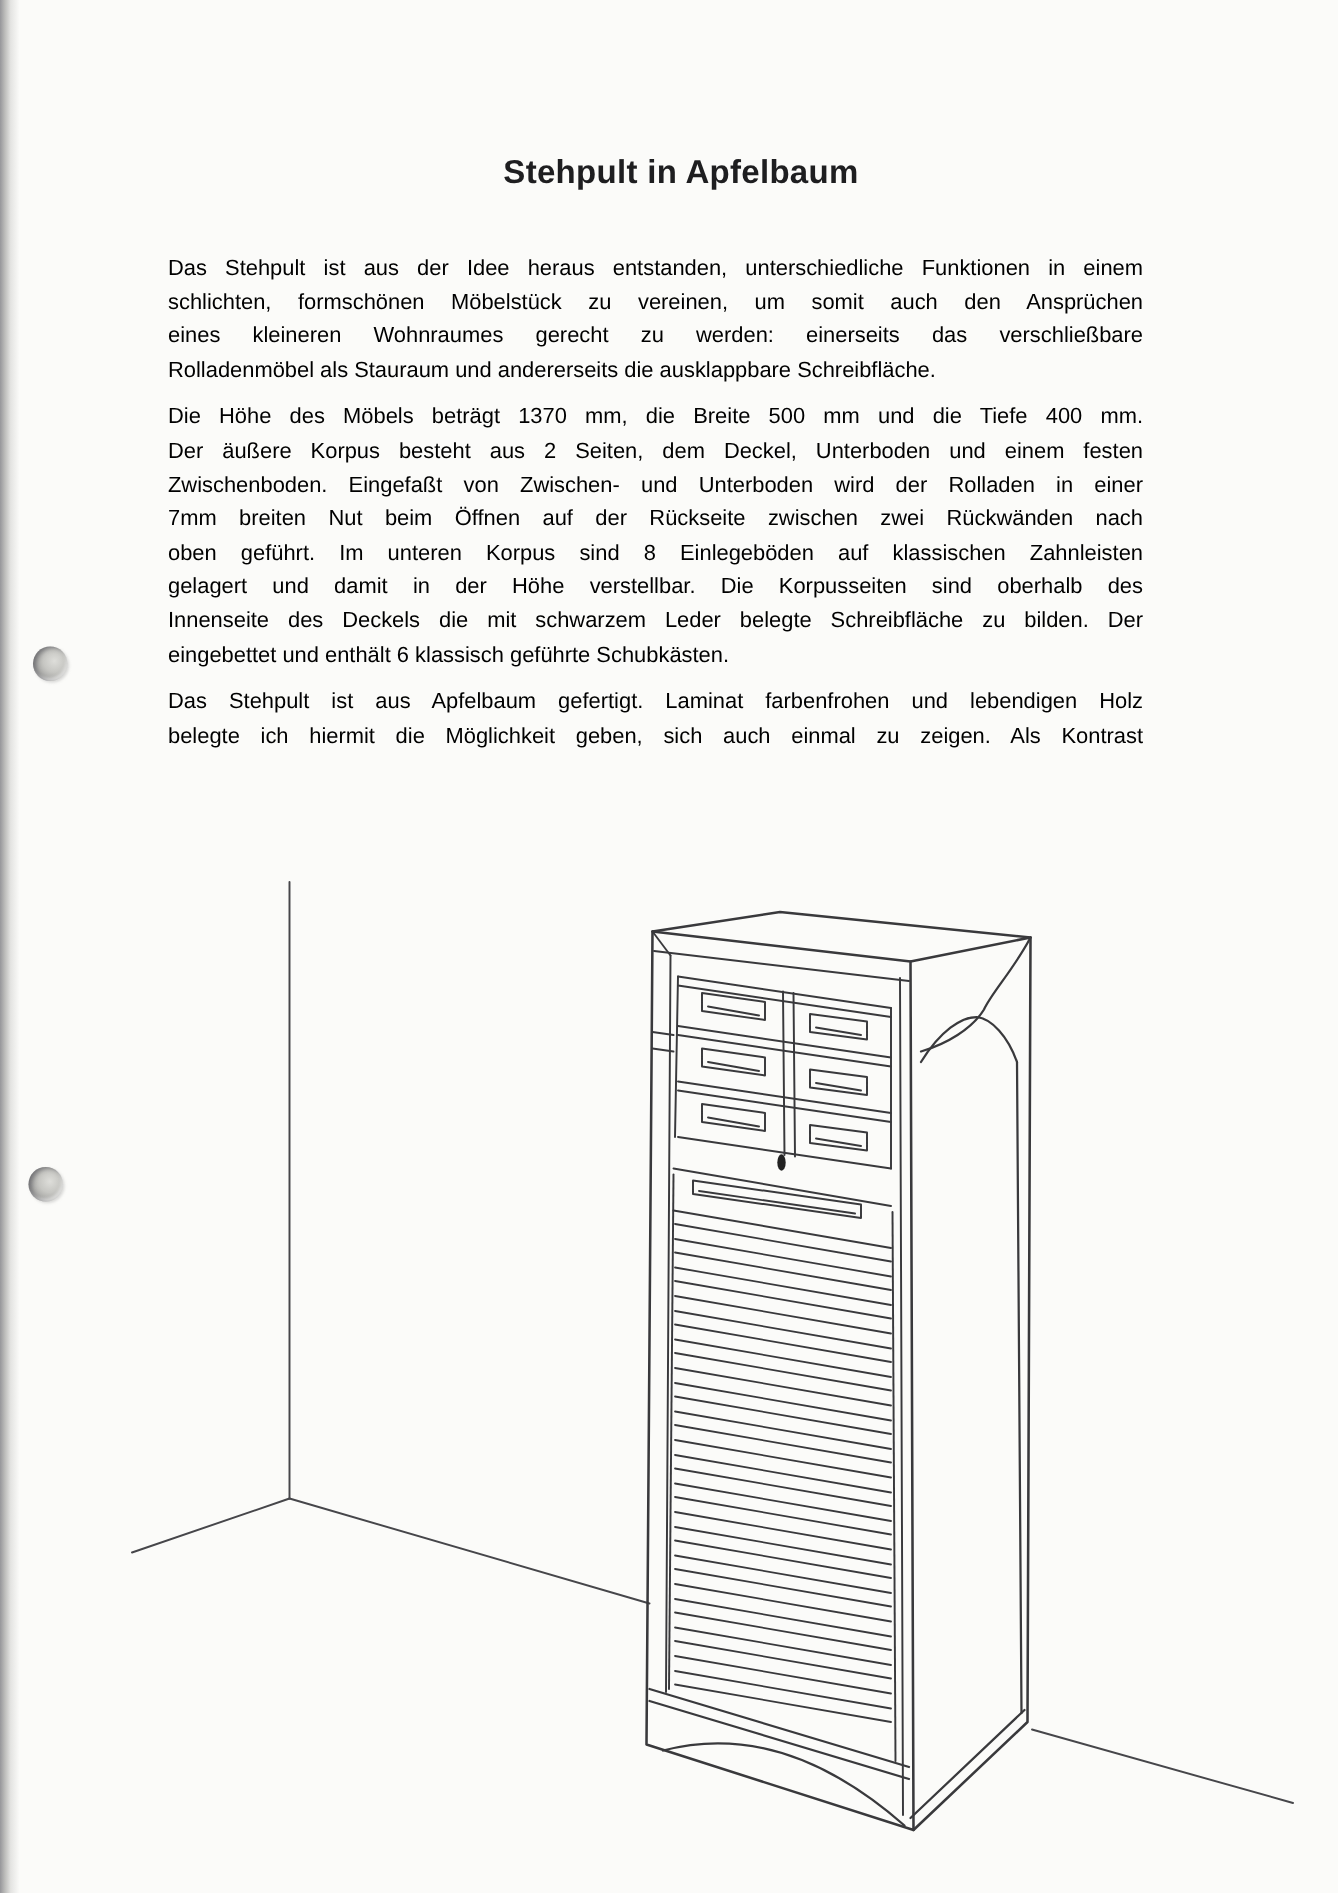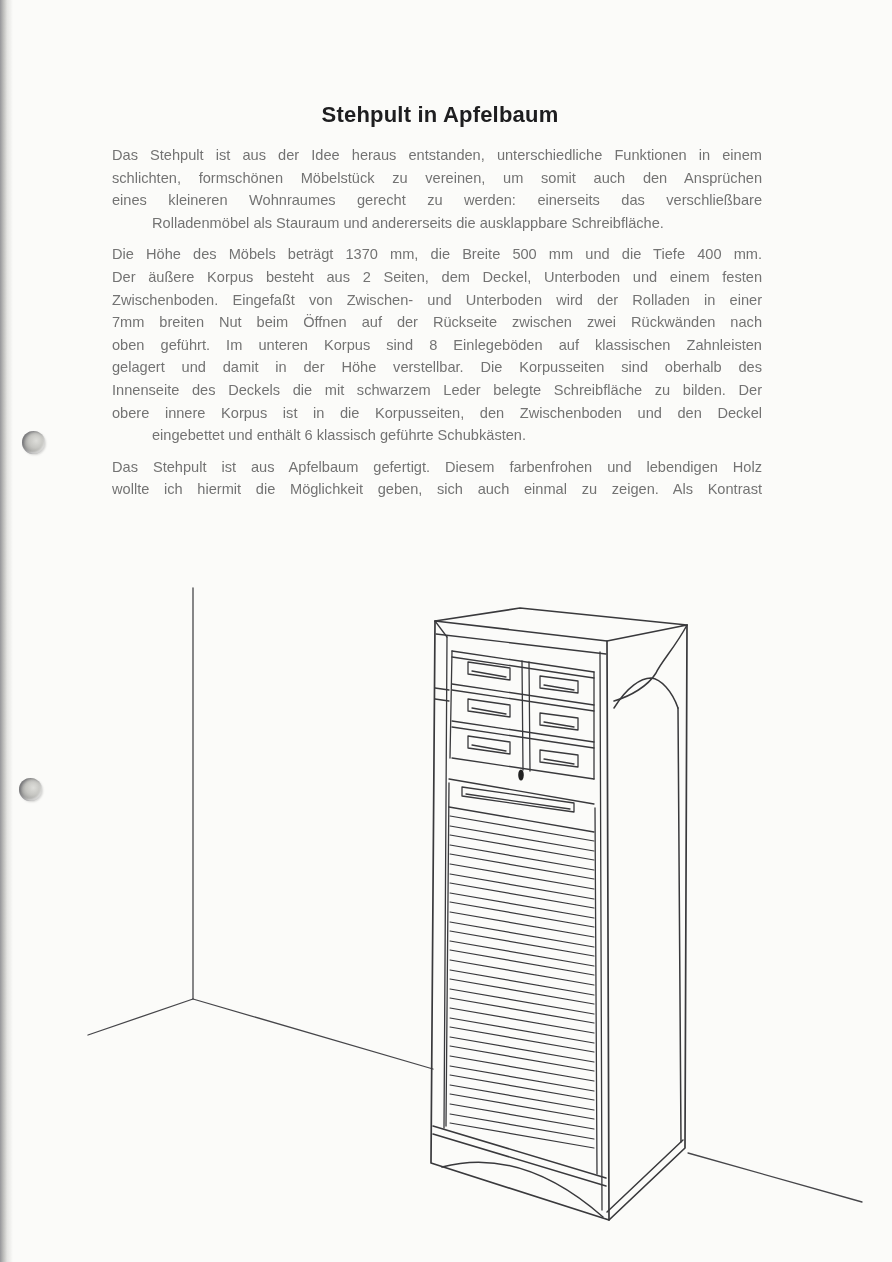--- a/index.html
+++ b/index.html
@@ -1,26 +1,26 @@
 <!DOCTYPE html>
 <html><head>
 <meta charset="utf-8">
 <style>
   html,body{margin:0;padding:0;background:#e9e9e9;}
   .page{position:relative;width:892px;height:1262px;background:#fbfbf9;overflow:hidden;
         font-family:"Liberation Sans",sans-serif;}
   .scan-edge{position:absolute;left:0;top:0;bottom:0;width:13px;
         background:linear-gradient(to right,#96969a 0,#bcbcba 25%,#e4e4e2 55%,rgba(251,251,249,0) 100%);}
-  .doc-title{position:absolute;left:115px;top:102px;width:650px;text-align:center;
+  .doc-title{position:absolute;left:129px;top:102px;width:650px;text-align:center;
         font-size:22px;font-weight:bold;color:#1e1e20;letter-spacing:.2px;}
-  .text-block{position:absolute;left:112px;top:144px;width:650px;color:#737373;
+  .text-block{position:absolute;left:112px;top:168px;width:650px;color:#000000;
         font-size:14.6px;line-height:22.6px;}
   .para{margin:0 0 9px 0;}
   .tline{text-align:justify;text-align-last:justify;}
-  .tline.tlast{text-align-last:left;margin-left:40px;}
+  .tline.tlast{text-align-last:left;}
   .hole{position:absolute;width:23px;height:23px;border-radius:50%;
         background:radial-gradient(circle at 62% 42%,#dededa 0%,#c6c6c2 38%,#a0a09e 70%,#8b8b8b 100%);
         box-shadow:inset 2px 1px 3px rgba(70,70,78,.5), inset -1px -2px 2px rgba(255,255,255,.55), 1px 1px 2px rgba(150,150,150,.35);}
   .hole1{left:22px;top:431px;}
   .hole2{left:19px;top:778px;}
   svg.draw{position:absolute;left:0;top:580px;width:892px;height:682px;}
 </style>
 </head>
 <body>
 
@@ -40,26 +40,25 @@
         <div class="tline tlast">Rolladenmöbel als Stauraum und andererseits die ausklappbare Schreibfläche.</div>
       </div>
     <div class="para">
         <div class="tline">Die Höhe des Möbels beträgt 1370 mm, die Breite 500 mm und die Tiefe 400 mm.</div>
         <div class="tline">Der äußere Korpus besteht aus 2 Seiten, dem Deckel, Unterboden und einem festen</div>
         <div class="tline">Zwischenboden. Eingefaßt von Zwischen- und Unterboden wird der Rolladen in einer</div>
         <div class="tline">7mm breiten Nut beim Öffnen auf der Rückseite zwischen zwei Rückwänden nach</div>
         <div class="tline">oben geführt. Im unteren Korpus sind 8 Einlegeböden auf klassischen Zahnleisten</div>
         <div class="tline">gelagert und damit in der Höhe verstellbar. Die Korpusseiten sind oberhalb des</div>
         <div class="tline">Innenseite des Deckels die mit schwarzem Leder belegte Schreibfläche zu bilden. Der</div>
-        <div class="tline">obere innere Korpus ist in die Korpusseiten, den Zwischenboden und den Deckel</div>
         <div class="tline tlast">eingebettet und enthält 6 klassisch geführte Schubkästen.</div>
       </div>
     <div class="para">
-        <div class="tline">Das Stehpult ist aus Apfelbaum gefertigt. Diesem farbenfrohen und lebendigen Holz</div>
-        <div class="tline">wollte ich hiermit die Möglichkeit geben, sich auch einmal zu zeigen. Als Kontrast</div>
+        <div class="tline">Das Stehpult ist aus Apfelbaum gefertigt. Laminat farbenfrohen und lebendigen Holz</div>
+        <div class="tline">belegte ich hiermit die Möglichkeit geben, sich auch einmal zu zeigen. Als Kontrast</div>
       </div>
   </div>
 
   <svg class="draw" viewBox="0 580 892 682" xmlns="http://www.w3.org/2000/svg" aria-label="Perspektivische Strichzeichnung des Stehpults in einer Raumecke: oberer Korpus mit 6 Schubkästen, darunter Schlüsselloch und geschlossener Rolladen, wellenförmige Fuge an der Seitenwand, Sockel mit bogenförmigem Ausschnitt">
 
     <g stroke="#46464a" stroke-width="1.3" fill="none" stroke-linecap="round">
       <path d="M193 588 L193 999"></path>
       <path d="M193 999 L88 1035"></path>
       <path d="M193 999 L433 1069"></path>
       <path d="M688 1153 L862 1202"></path>

